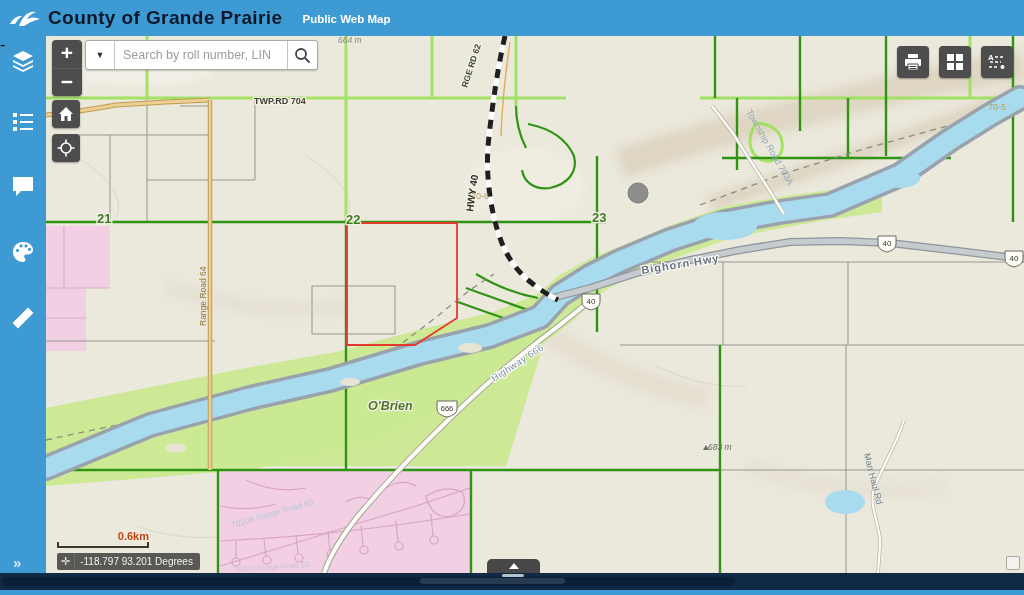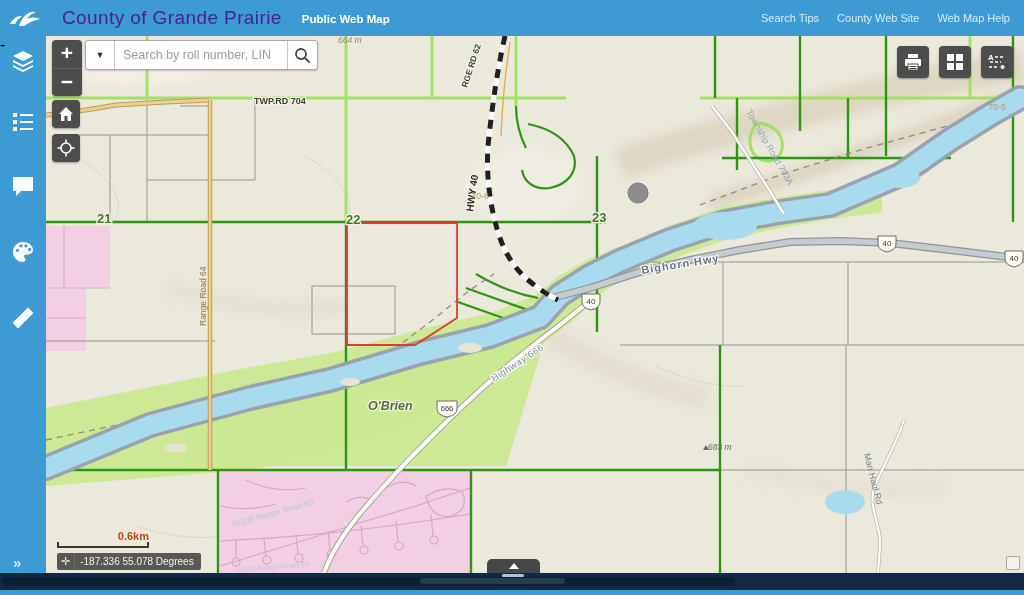--- a/index.html
+++ b/index.html
@@ -2,21 +2,21 @@
 <html><head>
 <meta charset="utf-8">
 <style>
   html,body{margin:0;padding:0;background:#222;}
   *{box-sizing:border-box;font-family:"Liberation Sans",sans-serif;}
   #app{position:relative;width:1024px;height:595px;overflow:hidden;background:#ebe8dc;}
 
   
   #header{position:absolute;left:0;top:0;width:1024px;height:36px;background:#3d9ad3;display:flex;align-items:center;z-index:30;}
   #logo{margin-left:8px;width:34px;height:24px;flex:none;}
-  #title{color:#4c1d95;font-size:19px;font-weight:400;letter-spacing:.4px;margin-left:20px;white-space:nowrap;}
+  #title{color:#0f172a;font-size:19px;font-weight:700;letter-spacing:.4px;margin-left:6px;white-space:nowrap;}
   #subtitle{color:#fff;font-size:11.5px;font-weight:bold;margin-left:20px;margin-top:2px;white-space:nowrap;text-align:right;}
   #header-links{margin-left:auto;margin-right:14px;display:flex;gap:18px;}
   #header-links span{color:#d8edfa;font-size:11px;cursor:pointer;white-space:nowrap;}
 
   
   #sidebar{position:absolute;left:0;top:36px;width:46px;height:537px;background:#3d9ad3;z-index:25;}
   .side-ic{position:absolute;left:11px;width:24px;height:24px;color:#fff;}
   .side-ic svg{width:24px;height:24px;fill:#fff;}
   #collapse{position:absolute;left:13px;top:518px;color:#cfe9fb;font-size:15px;font-weight:bold;letter-spacing:-2px;}
 
@@ -234,25 +234,20 @@
     </svg>
   </div>
 
   <div id="header">
     <svg id="logo" viewBox="0 0 34 24">
       <path fill="#fff" d="M2 18 Q7 9 14 10 Q10 13 7 18 Z"></path>
       <path fill="#fff" d="M11 20 Q17 4 28 6 Q22 8 19 13 Q25 10 32 13 Q23 15 16 20 Z"></path>
     </svg>
     <div id="title">County of Grande Prairie</div>
     <div id="subtitle">Public Web Map</div>
-    <div id="header-links">
-      <span>Search Tips</span>
-      <span>County Web Site</span>
-      <span>Web Map Help</span>
-    </div>
   </div>
 
   <div id="sidebar">
     <div class="side-ic" style="top:12px">
       <svg viewBox="0 0 24 24">
           <path d="M12 3 L22 8 L12 13 L2 8 Z"></path>
           <path d="M2 12 L12 17 L22 12 L22 14 L12 19 L2 14 Z"></path>
           <path d="M2 17 L12 22 L22 17 L22 19 L12 24 L2 19 Z"></path>
         </svg>
     </div>
@@ -339,21 +334,21 @@
         <circle cx="15.5" cy="15" r="2" fill="#fff"></circle>
       </svg>
   </div>
 
   <div id="scalebar">
     <div id="scale-label">0.6km</div>
     <div id="scale-line"></div>
   </div>
   <div id="coords">
     <span class="cross">✛</span>
-    <span class="val">-187.336 55.078 Degrees</span>
+    <span class="val">-118.797 93.201 Degrees</span>
   </div>
 
   <div id="tabletab">
     <div class="arr"></div>
   </div>
 
   <div id="maplogo"></div>
 
   <div id="footerbar">
     <div id="footer-pill"></div>

